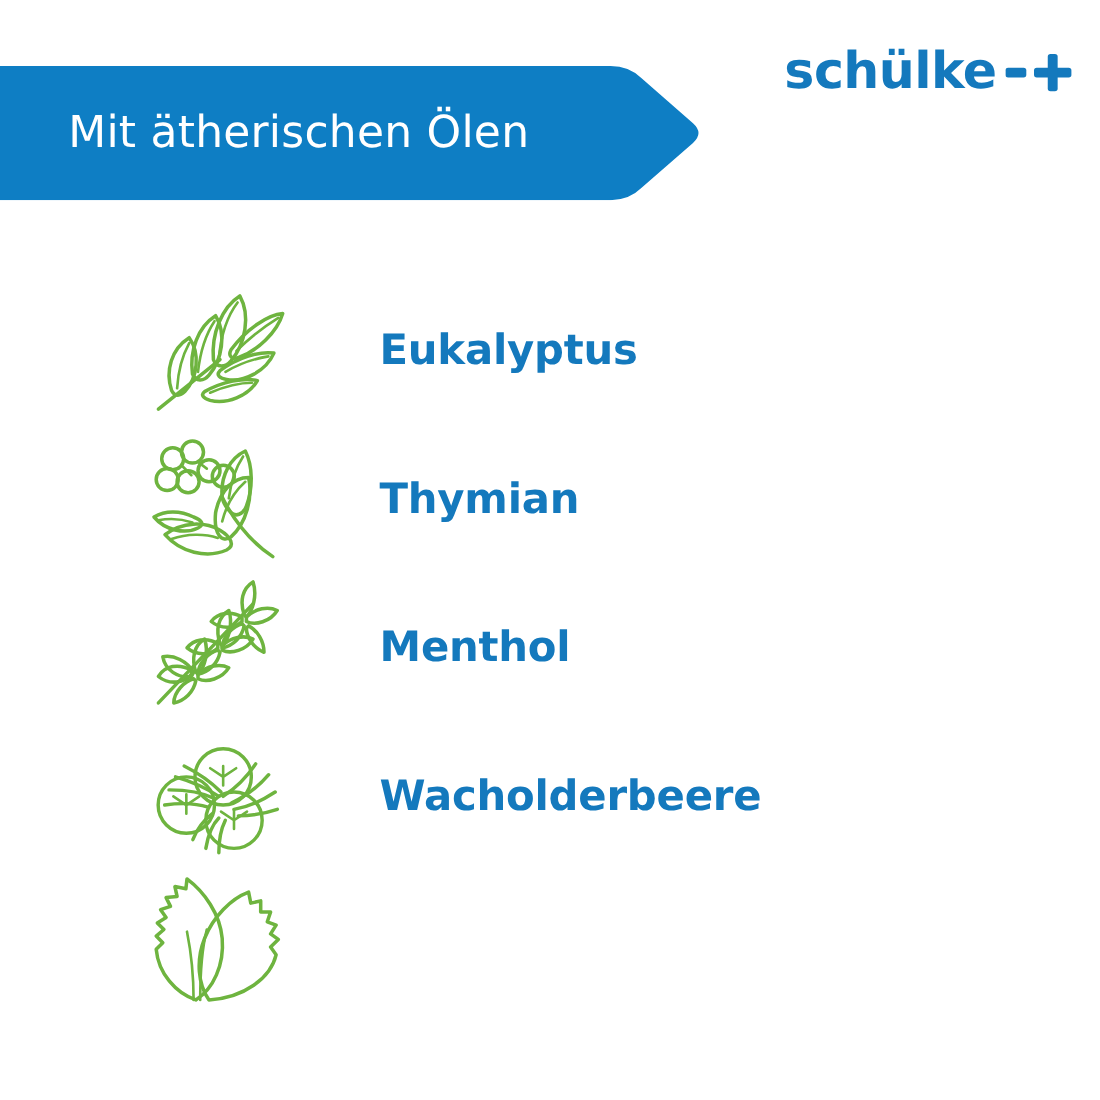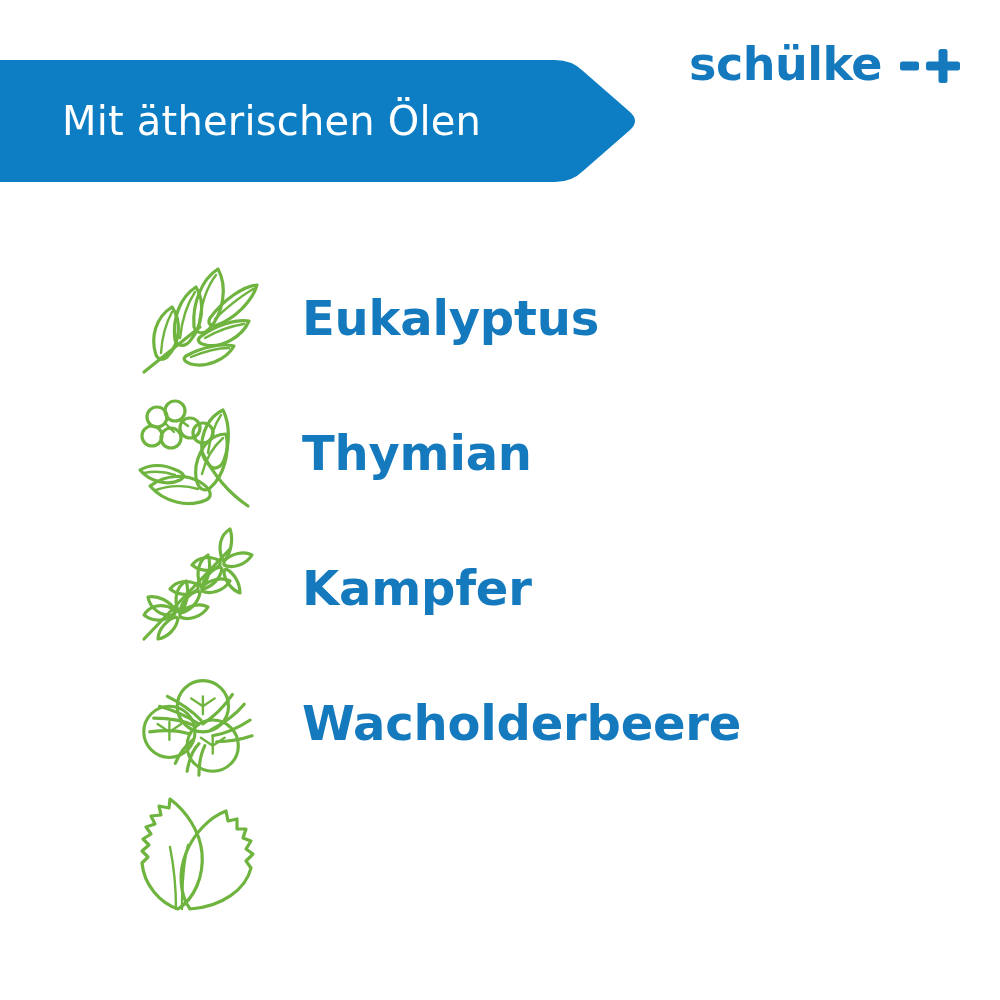--- a/index.html
+++ b/index.html
@@ -20,24 +20,24 @@
     position: relative;
     width: 1000px;
     height: 1000px;
     background: #ffffff;
   }
 
   
   .logo {
     position: absolute;
     top: 36px;
-    right: 38px;
+    right: 24px;
     display: flex;
     align-items: center;
-    gap: 18px;
+    gap: 8px;
     height: 56px;
   }
   .logo-wordmark {
     font-family: "DejaVu Sans", sans-serif;
     font-size: 46px;
     font-weight: 700;
     letter-spacing: -0.5px;
     color: #1479bd;
     line-height: 1;
     white-space: nowrap;
@@ -95,24 +95,24 @@
     margin-left: 130px;
     display: flex;
     align-items: center;
     justify-content: center;
     flex: 0 0 auto;
   }
   .ingredient-icon svg {
     display: block;
   }
   .ingredient-label {
-    margin-left: 42px;
+    margin-left: 85px;
     color: #1479bd;
     font-family: "DejaVu Sans", sans-serif;
-    font-size: 48px;
+    font-size: 38px;
     font-weight: 700;
     letter-spacing: -0.2px;
     white-space: nowrap;
   }
   .herb-stroke {
     fill: none;
     stroke: #6eb43f;
     stroke-width: 3.2;
     stroke-linecap: round;
     stroke-linejoin: round;
@@ -237,21 +237,21 @@
             <g>
               <path d="M90,36 C80,30 68,32 62,40 C72,48 84,46 90,40 Z"></path>
               <path d="M92,34 C88,22 90,10 100,4 C104,16 100,30 94,36 Z"></path>
               <path d="M94,36 C102,28 114,26 122,30 C116,40 102,44 94,40 Z"></path>
               <path d="M92,44 C90,54 82,62 72,64 C72,54 82,44 90,42 Z"></path>
               <path d="M96,44 C104,48 110,58 110,68 C100,64 94,54 94,46 Z"></path>
             </g>
           </g>
         </svg>
       </div>
-      <div class="ingredient-label">Kampfer</div>
+      <div class="ingredient-label">Menthol</div>
     </div>
 
     <div class="ingredient-row">
       <div class="ingredient-icon">
         <svg width="132" height="126" viewBox="0 0 132 126">
           <g class="herb-stroke">
 
             <path d="M38,36 C50,42 62,50 72,60"></path>
             <path d="M30,46 C44,50 58,56 70,64"></path>
             <path d="M24,58 C38,58 54,60 66,66"></path>

